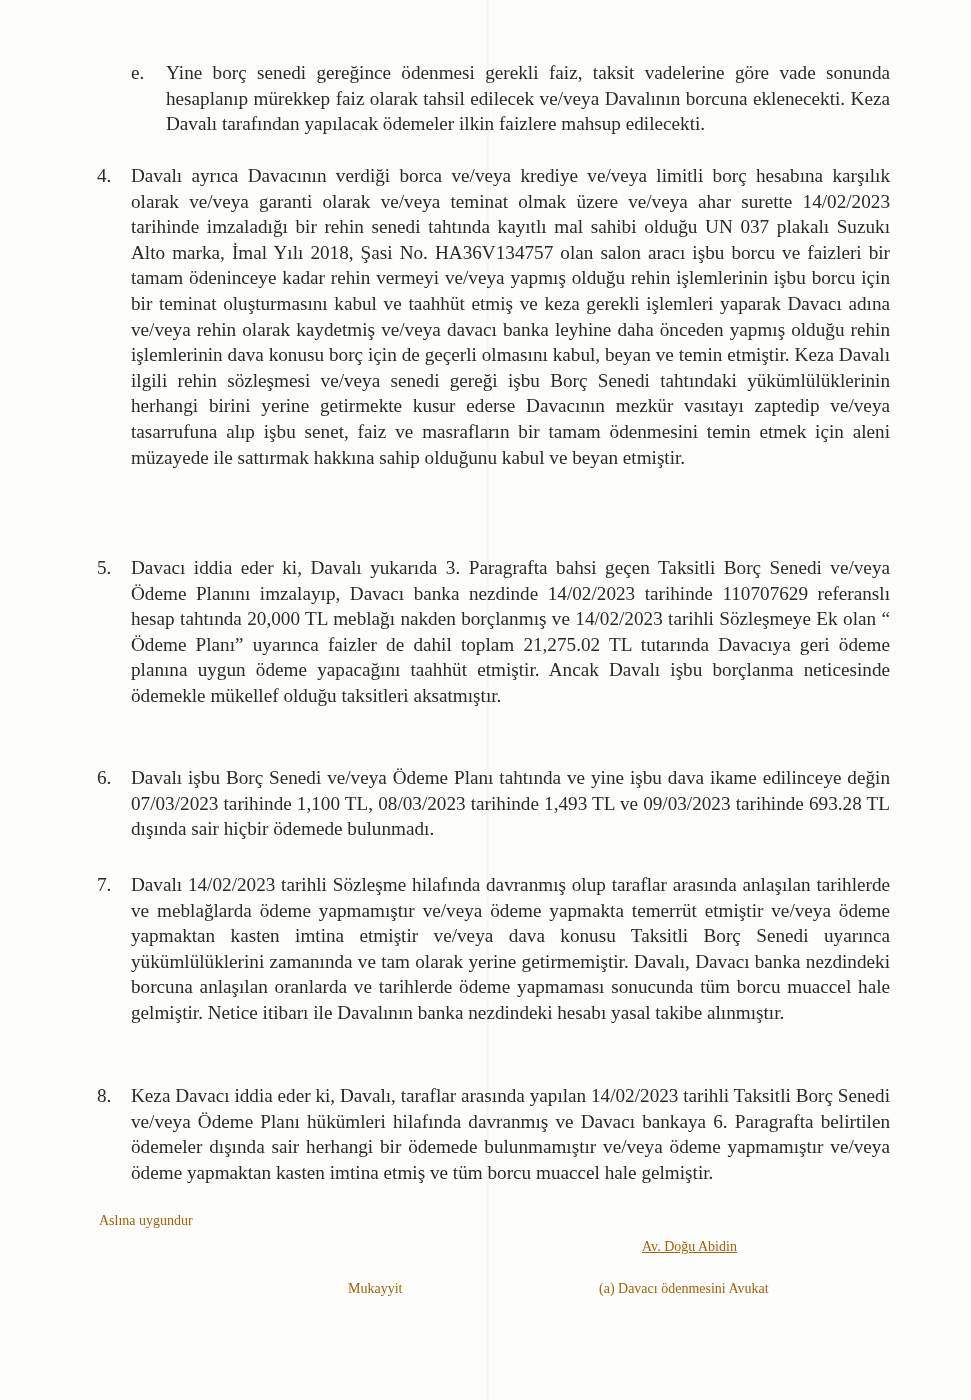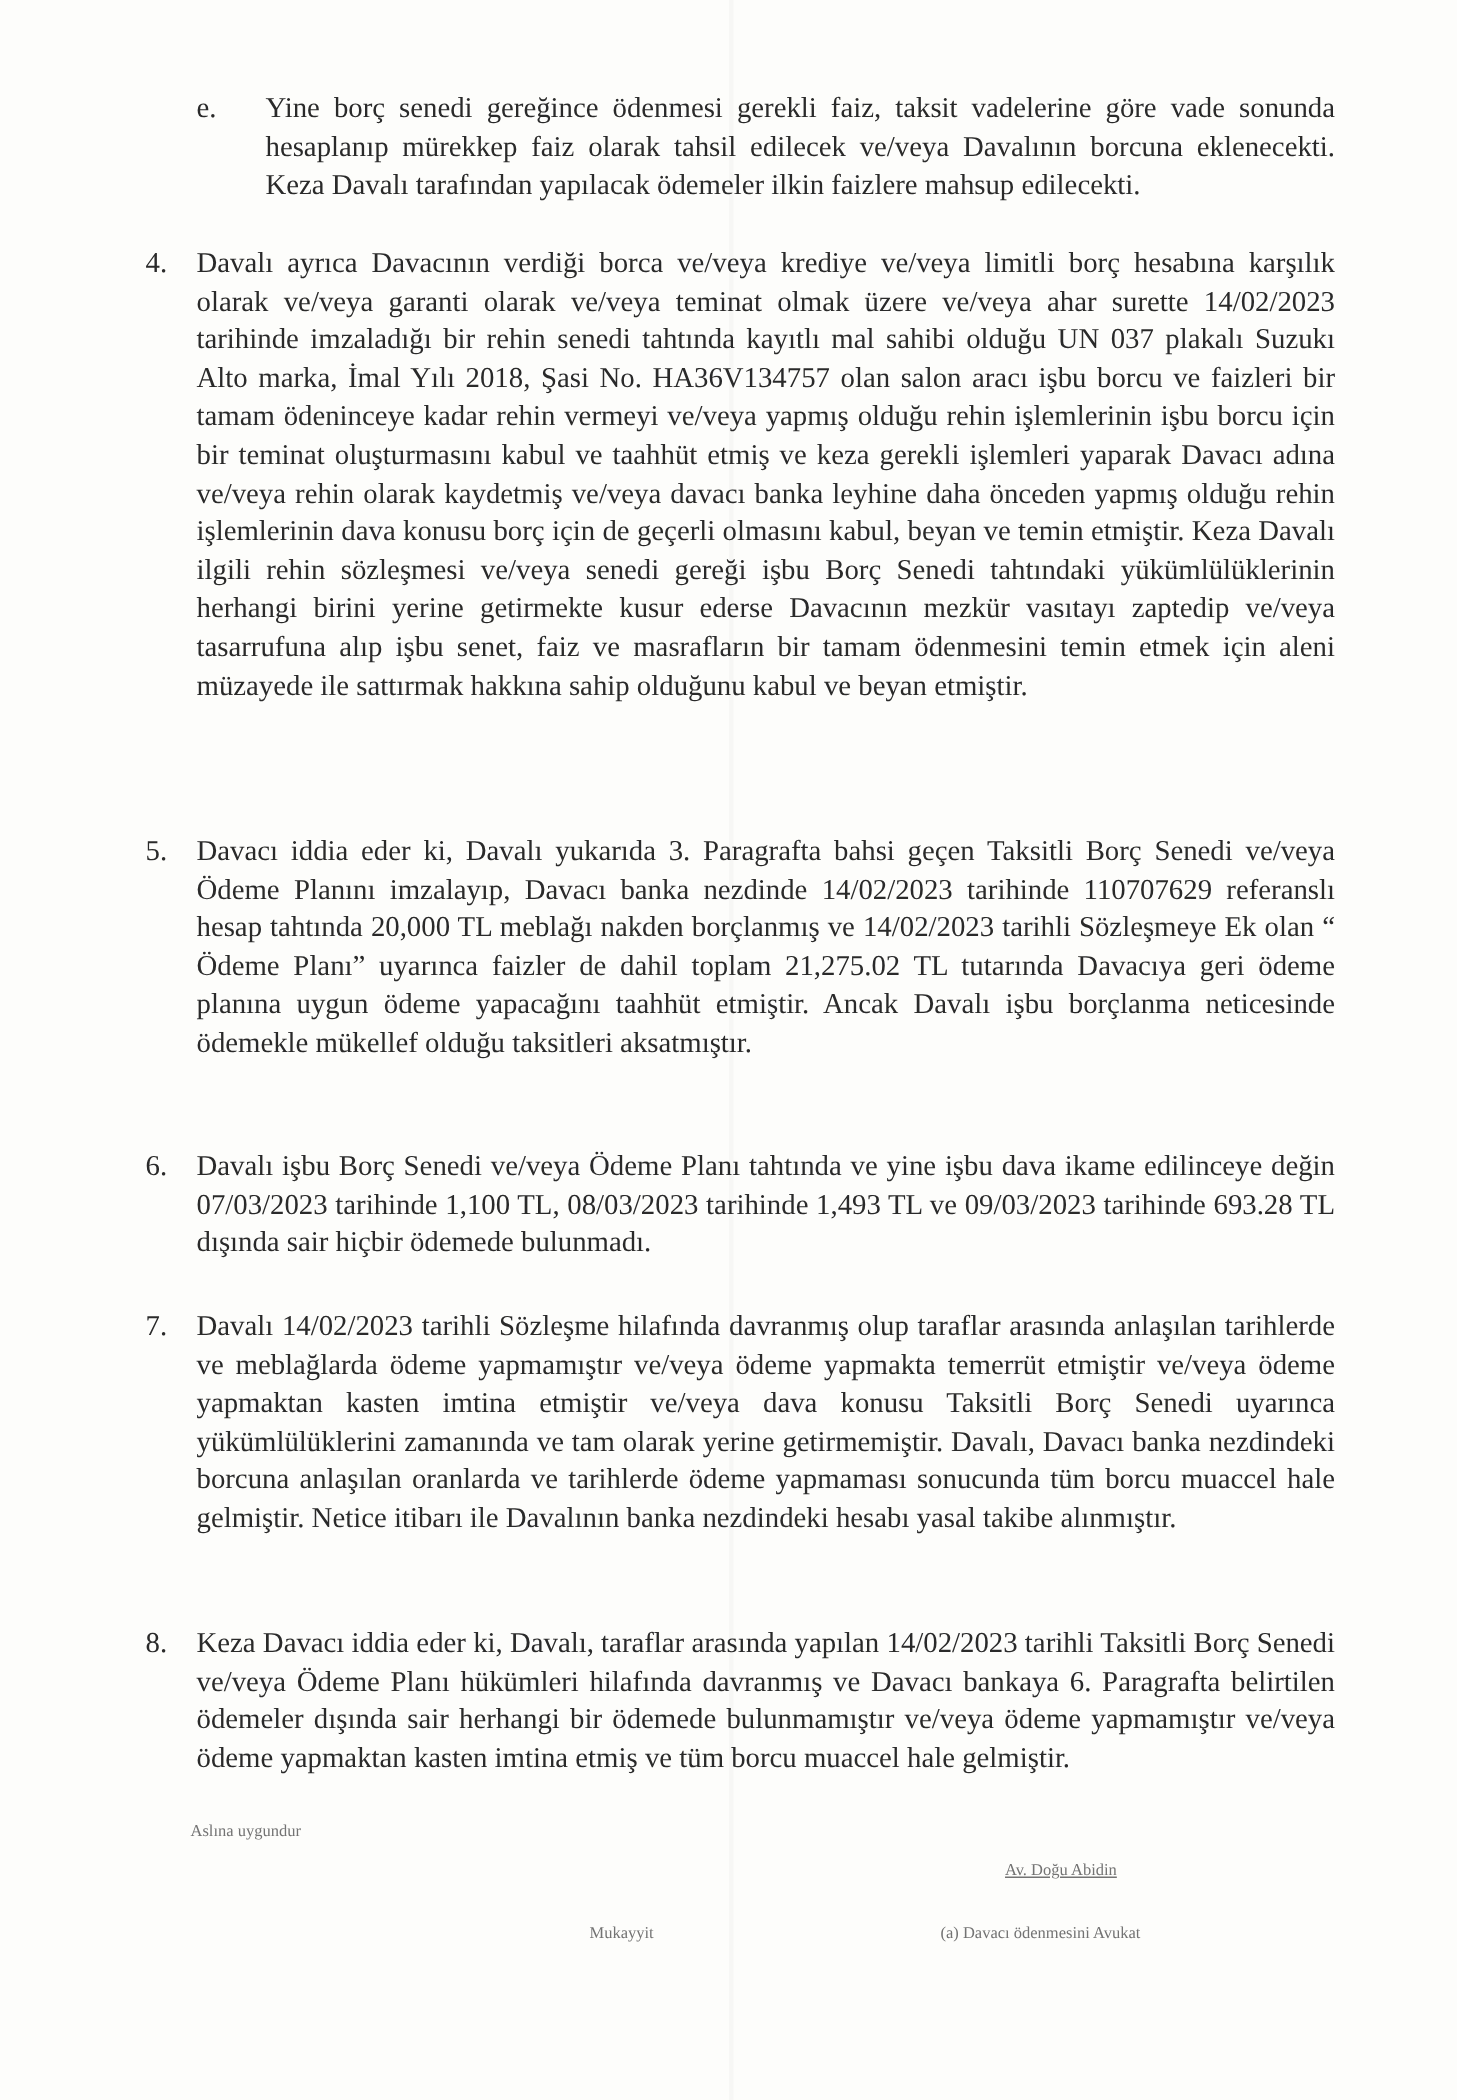--- a/index.html
+++ b/index.html
@@ -17,25 +17,25 @@
     line-height: 25.6px;
     text-align: justify;
   }
   .item .num {
     position: absolute;
     top: 0;
   }
   .item .body { display: block; }
   .sub { left: 131px; width: 759px; }
   .sub .num { left: 0; }
-  .sub .body { margin-left: 46px; }
+  .sub .body { margin-left: 35px; }
   .main { left: 97px; width: 793px; }
   .main .num { left: 0; }
   .main .body { margin-left: 34px; }
-  .small { position: absolute; font-size: 11px; line-height: 18px; color: #737373; margin-left: 28px; }
+  .small { position: absolute; font-size: 14px; line-height: 18px; color: #a16207; }
   .scan-line { position: absolute; left: 486px; top: 0; width: 3px; height: 1400px; background: rgba(0,0,0,0.025); }
 </style>
 </head>
 <body>
 
 <div class="page">
   <div class="scan-line"></div>
 
   <div class="item sub" style="top:60px;">
     <span class="num">e.</span>
@@ -62,15 +62,15 @@
     <span class="body">Davalı 14/02/2023 tarihli Sözleşme hilafında davranmış olup taraflar arasında anlaşılan tarihlerde ve meblağlarda ödeme yapmamıştır ve/veya ödeme yapmakta temerrüt etmiştir ve/veya ödeme yapmaktan kasten imtina etmiştir ve/veya dava konusu Taksitli Borç Senedi uyarınca yükümlülüklerini zamanında ve tam olarak yerine getirmemiştir. Davalı, Davacı banka nezdindeki borcuna anlaşılan oranlarda ve tarihlerde ödeme yapmaması sonucunda tüm borcu muaccel hale gelmiştir. Netice itibarı ile Davalının banka nezdindeki hesabı yasal takibe alınmıştır.</span>
   </div>
 
   <div class="item main" style="top:1083px;">
     <span class="num">8.</span>
     <span class="body">Keza Davacı iddia eder ki, Davalı, taraflar arasında yapılan 14/02/2023 tarihli Taksitli Borç Senedi ve/veya Ödeme Planı hükümleri hilafında davranmış ve Davacı bankaya 6. Paragrafta belirtilen ödemeler dışında sair herhangi bir ödemede bulunmamıştır ve/veya ödeme yapmamıştır ve/veya ödeme yapmaktan kasten imtina etmiş ve tüm borcu muaccel hale gelmiştir.</span>
   </div>
 
   <div class="small" style="left:99px; top:1212px;">Aslına uygundur</div>
   <div class="small" style="left:642px; top:1238px;text-decoration:underline;">Av. Doğu Abidin</div>
-  <div class="small" style="left:365px; top:1280px;">Mukayyit</div>
+  <div class="small" style="left:348px; top:1280px;">Mukayyit</div>
   <div class="small" style="left:599px; top:1280px;">(a) Davacı ödenmesini Avukat</div>
 </div>
 
 </body></html>

